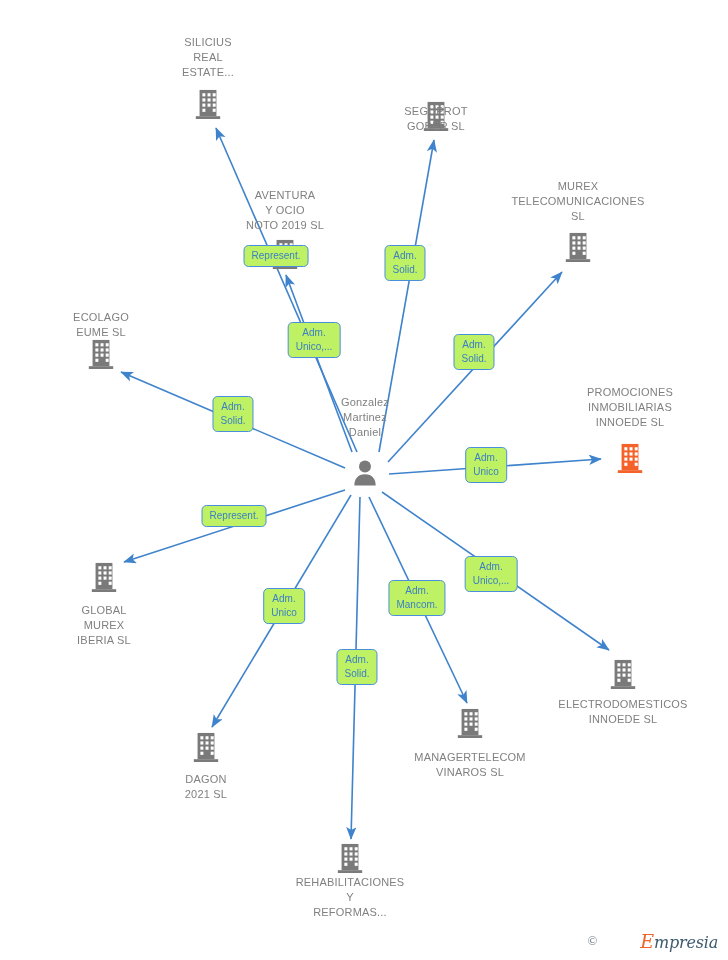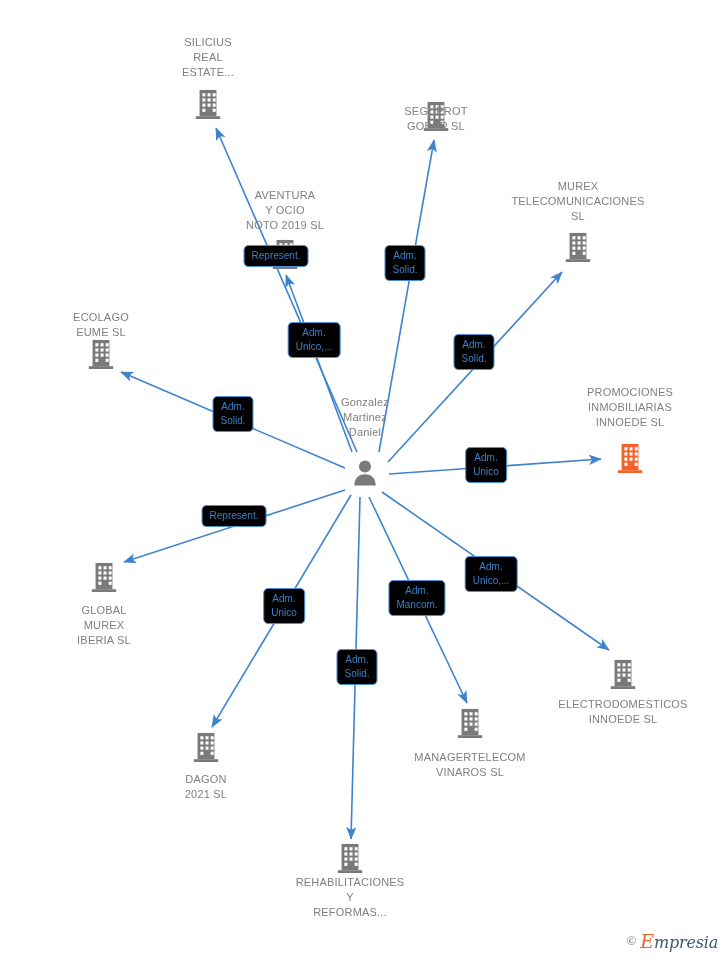--- a/index.html
+++ b/index.html
@@ -42,21 +42,21 @@
     letter-spacing: 0.2px;
     white-space: pre-line;
   }
   .icon-wrap {
     display: block;
     line-height: 0;
   }
   .icon-wrap svg { display: inline-block; }
   .edge-label {
     position: absolute;
-    background: #000000;
+    background: #bef264;
     border: 1px solid #4a90d9;
     border-radius: 5px;
     color: #3c7fc4;
     font-size: 10px;
     line-height: 14px;
     padding: 3px 7px;
     text-align: center;
     white-space: pre-line;
     transform: translate(-50%, -50%);
     box-sizing: border-box;
@@ -74,20 +74,21 @@
     font-size: 13px;
     color: #6b7a86;
     font-family: "Liberation Serif", serif;
   }
   #watermark .brand {
     font-family: "DejaVu Serif", serif;
     font-style: italic;
     font-size: 16px;
     color: #3d5a6c;
     letter-spacing: -0.2px;
+    margin-left: 39px;
   }
   #watermark .brand .cap {
     color: #f0652b;
     font-size: 19px;
   }
 </style>
 </head>
 <body>
 
 <div id="graph">

